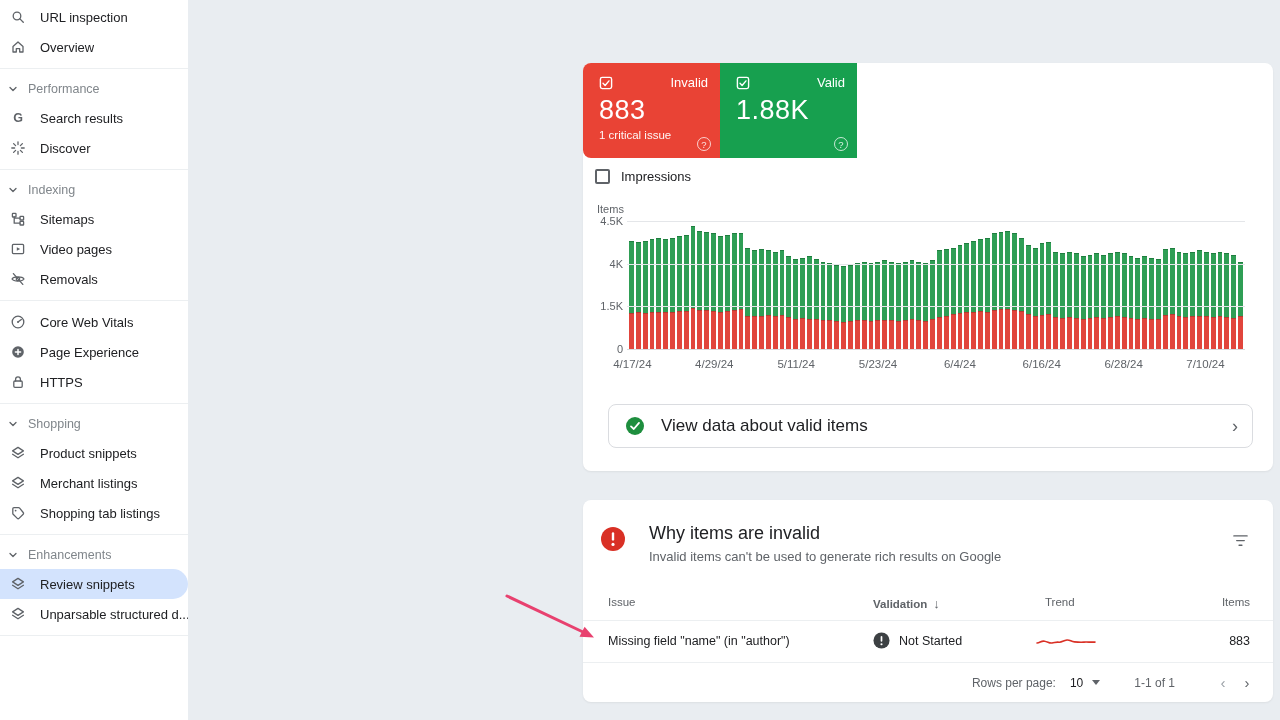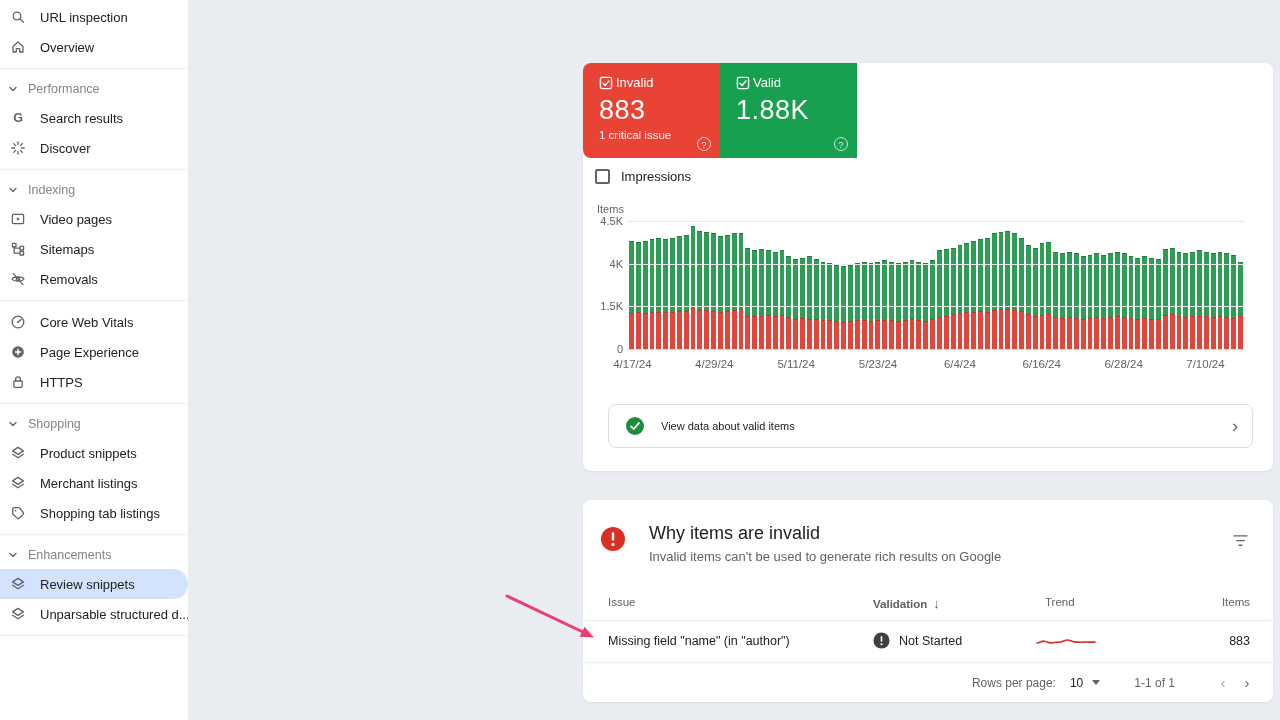--- a/index.html
+++ b/index.html
@@ -15,21 +15,21 @@
   .nav-section { height:28px; display:flex; align-items:center; padding-left:8px; font-size:12.5px; color:#80868b; cursor:pointer; }
   .nav-section .caret { width:10px; height:10px; margin-right:10px; display:flex; align-items:center; }
   .nav-divider { height:1px; background:#eceff1; margin:6px 0; }
   .ic svg, .caret svg { display:block; width:100%; height:100%; fill:none; stroke:#5f6368; stroke-width:1.3; stroke-linecap:round; stroke-linejoin:round; }
 
   
   .chart-card { position:absolute; left:583px; top:63px; width:690px; height:408px; background:#fff; border-radius:8px; box-shadow:0 1px 2px rgba(60,64,67,.08); }
   .sum-card { position:absolute; top:0; width:137px; height:95px; color:#fff; padding:12px 12px 10px 16px; cursor:pointer; }
   .sum-card.invalid { left:0; background:#e94335; border-radius:8px 0 0 8px; }
   .sum-card.valid { left:137px; background:#17a04f; }
-  .sum-head { display:flex; align-items:center; gap:3px; font-size:13px; }
+  .sum-head { display:flex; align-items:center; gap:3px; font-size:13px;justify-content:space-between; }
   .sum-head .cb { width:14px; height:14px; }
   .sum-count { font-size:27px; font-weight:400; margin-top:5px; letter-spacing:.5px; }
   .sum-sub { font-size:11.5px; margin-top:3px; opacity:.95; }
   .sum-help { position:absolute; right:9px; bottom:7px; width:14px; height:14px; border:1.2px solid rgba(255,255,255,.75); border-radius:50%; color:rgba(255,255,255,.85); font-size:9.5px; display:flex; align-items:center; justify-content:center; cursor:pointer; }
 
   .impressions { position:absolute; left:12px; top:106px; display:flex; align-items:center; gap:11px; cursor:pointer; }
   .impressions .box { width:15px; height:15px; border:2px solid #5f6368; border-radius:2px; background:#fff; }
   .impressions .txt { font-size:13px; color:#202124; }
 
   .axis-title { position:absolute; left:14px; top:140px; font-size:11px; color:#5f6368; }
@@ -37,21 +37,21 @@
   .plot { position:absolute; left:44px; top:152px; width:618px; height:135px; }
   .gridline { position:absolute; left:0; right:0; height:1px; background:#e4e6e9; }
   .gridline.base { background:#d7dadd; }
   .bars { position:absolute; left:2px; right:2px; top:0; bottom:0; display:flex; align-items:flex-end; gap:2px; }
   .bar { flex:1 1 0; display:flex; flex-direction:column; min-width:0; cursor:pointer; }
   .bar .seg-valid { background:#2f9e55; border-top:1px solid #1f7e3f; }
   .bar .seg-invalid { background:#e1453c; border-top:1px solid #b63a30; }
   .xtick { position:absolute; top:295px; transform:translateX(-50%); font-size:11.5px; color:#5f6368; white-space:nowrap; }
 
   .valid-link { position:absolute; left:25px; top:341px; width:645px; height:44px; border:1px solid #dadce0; border-radius:8px; display:flex; align-items:center; padding:0 14px 0 16px; cursor:pointer; }
-  .valid-link .txt { margin-left:16px; font-size:11px; flex:1; }
+  .valid-link .txt { margin-left:16px; font-size:17px; flex:1; }
   .valid-link .chev { color:#5f6368; font-size:18px; line-height:1; }
 
   
   .panel { position:absolute; left:583px; top:500px; width:690px; height:202px; background:#fff; border-radius:8px; box-shadow:0 1px 2px rgba(60,64,67,.08); }
   .panel-icon { position:absolute; left:17px; top:26px; width:26px; height:26px; }
   .panel-title { position:absolute; left:66px; top:23px; font-size:18px; color:#202124; }
   .panel-sub { position:absolute; left:66px; top:49px; font-size:13px; color:#5f6368; }
   .panel-filter { position:absolute; right:24px; top:33px; width:17px; height:14px; cursor:pointer; }
   .thead { position:absolute; left:0; right:0; top:96px; height:22px; font-size:11.5px; color:#5f6368; }
   .thead .c1 { position:absolute; left:25px; }
@@ -125,36 +125,36 @@
       <span class="caret">
         <svg viewBox="0 0 10 10">
           <path d="M2 3.5 L5 6.5 L8 3.5" fill="none" stroke="#5f6368" stroke-width="1.3" stroke-linecap="round" stroke-linejoin="round"></path>
         </svg>
       </span>
       <span>Indexing</span>
     </div>
     <div class="nav-item">
       <span class="ic">
         <svg viewBox="0 0 16 16">
-          <rect x="2.4" y="3.4" width="11.2" height="9.2" rx="1"></rect>
-          <path d="M6.8 6.2 L10.2 8 L6.8 9.8 Z" fill="#5f6368" stroke="none"></path>
-        </svg>
-      </span>
-      <span class="lbl">Video pages</span>
-    </div>
-    <div class="nav-item">
-      <span class="ic">
-        <svg viewBox="0 0 16 16">
           <rect x="2.4" y="2.4" width="3.6" height="3.6" rx="0.6"></rect>
           <rect x="10" y="5.4" width="3.6" height="3.6" rx="0.6"></rect>
           <rect x="10" y="10.4" width="3.6" height="3.6" rx="0.6"></rect>
           <path d="M4.2 6 V12.2 H10 M4.2 7.2 H10"></path>
         </svg>
       </span>
       <span class="lbl">Sitemaps</span>
+    </div>
+    <div class="nav-item">
+      <span class="ic">
+        <svg viewBox="0 0 16 16">
+          <rect x="2.4" y="3.4" width="11.2" height="9.2" rx="1"></rect>
+          <path d="M6.8 6.2 L10.2 8 L6.8 9.8 Z" fill="#5f6368" stroke="none"></path>
+        </svg>
+      </span>
+      <span class="lbl">Video pages</span>
     </div>
     <div class="nav-item">
       <span class="ic">
         <svg viewBox="0 0 16 16">
           <path d="M2 8 C3.8 5.2 12.2 5.2 14 8 C12.2 10.8 3.8 10.8 2 8 Z"></path>
           <circle cx="8" cy="8" r="1.7"></circle>
           <path d="M3.4 2.6 L12.8 13.4"></path>
         </svg>
       </span>
       <span class="lbl">Removals</span>

